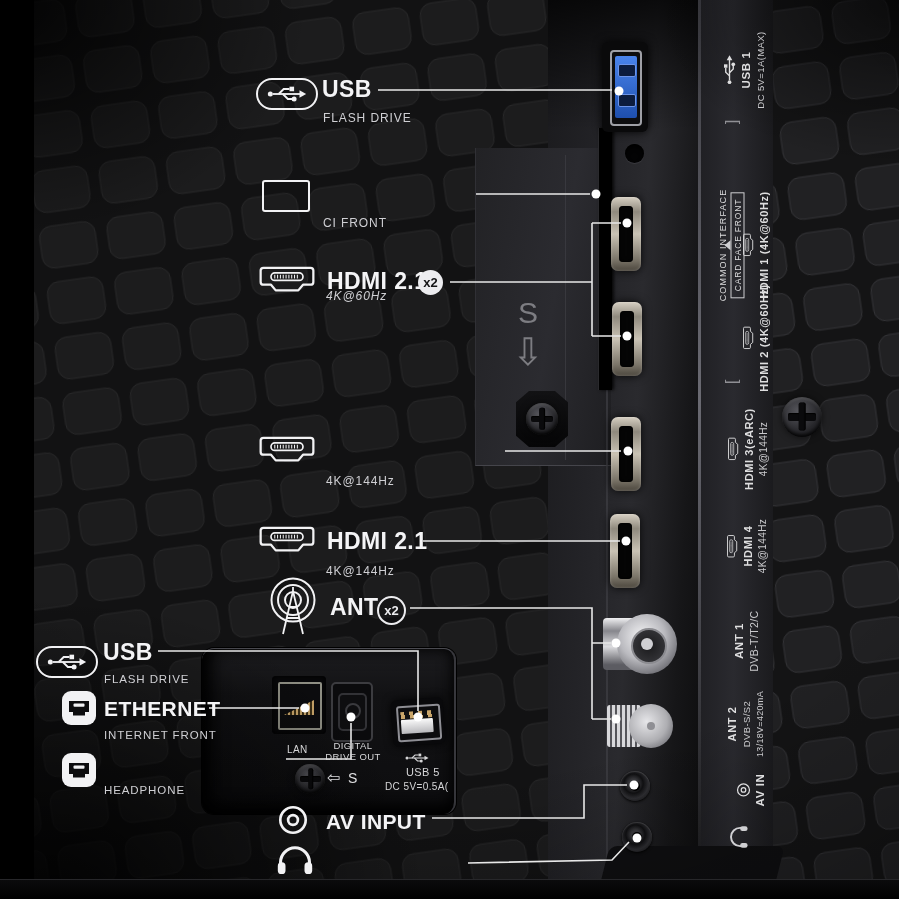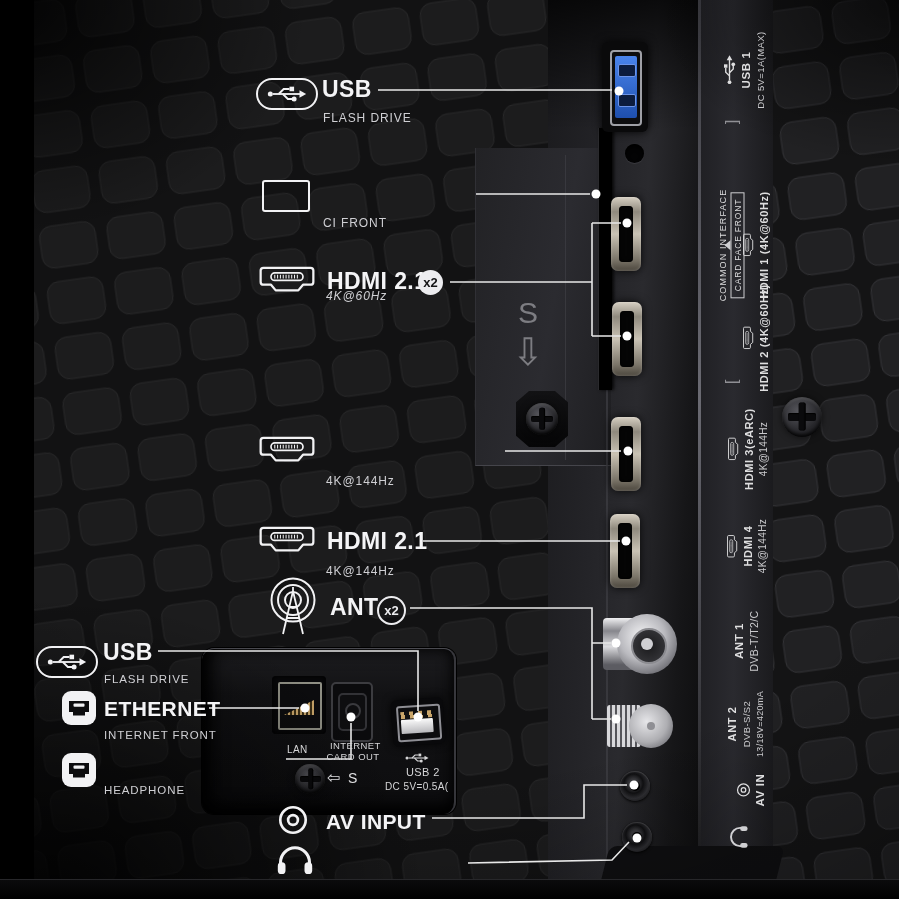--- a/index.html
+++ b/index.html
@@ -391,23 +391,23 @@
       </svg>
     <span class="vl1" style="font-size:11.5px;">AV IN</span>
   </div>
   <div class="vgroup" style="left:739px;top:837px;">
     <svg class="pico" width="24" height="20" viewBox="0 0 42 34" style="color:#cfcfd2">
         <use href="#sym-hp"></use>
       </svg>
   </div>
 
   <span class="baylab" style="left:287px;top:744px;">LAN</span>
-  <span class="baylab baylab-c" style="left:330px;top:740px;width:46px;font-size:9.5px;">INTERNET</span>
-  <span class="baylab baylab-c" style="left:325px;top:751px;width:56px;font-size:9.5px;">CARD OUT</span>
+  <span class="baylab baylab-c" style="left:330px;top:740px;width:46px;font-size:9.5px;">DIGITAL</span>
+  <span class="baylab baylab-c" style="left:325px;top:751px;width:56px;font-size:9.5px;">DRIVE OUT</span>
   <span class="mark" style="left:327px;top:768px;font-size:16px;color:#e0e0e2;">⇦</span>
   <span class="mark" style="left:348px;top:770px;font-size:14px;color:#e0e0e2;">S</span>
   <svg class="pico abs" width="24" height="12" viewBox="0 0 48 24" style="left:405px;top:752px;color:#d6d6d8">
       <use href="#sym-usb"></use>
     </svg>
-  <span class="baylab" style="left:406px;top:766px;font-size:11px;">USB 2</span>
+  <span class="baylab" style="left:406px;top:766px;font-size:11px;">USB 5</span>
   <span class="baylab" style="left:385px;top:781px;font-size:10px;">DC 5V=0.5A(</span>
 
 </div>
 
 </body></html>

